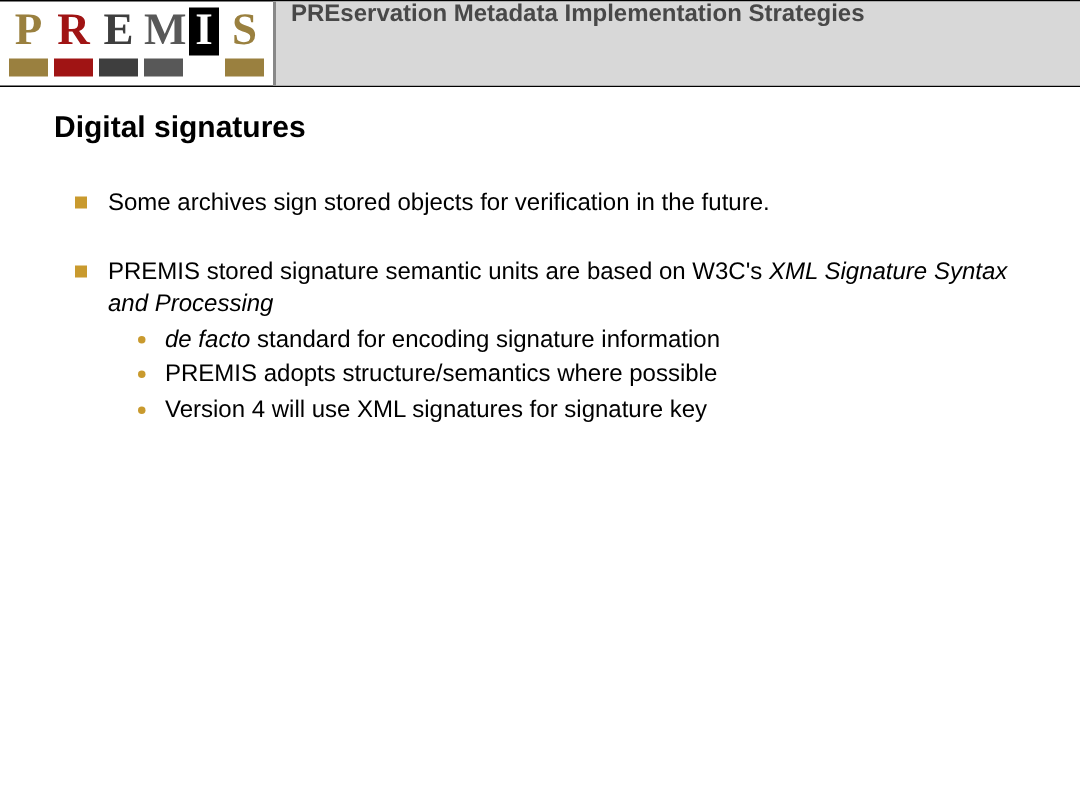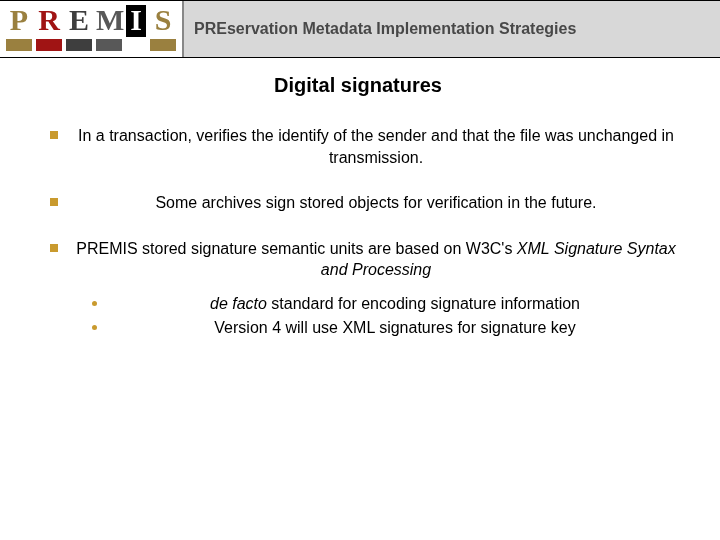--- a/index.html
+++ b/index.html
@@ -49,30 +49,29 @@
   .l-r  { color: #a01414; } .b-r  { background: #a01414; }
   .l-e  { color: #3e3e3e; } .b-e  { background: #3e3e3e; }
   .l-m  { color: #585858; } .b-m  { background: #585858; }
   .l-i  { color: #fff; background:#000; width:20px; } .b-i  { background: #fff; width:20px; }
   .l-s  { color: #9a803f; } .b-s  { background: #9a803f; }
   .header-text-box {
     flex: 1;
     background: #d8d8d8;
     border-left: 2px solid #888;
     display: flex;
-    align-items: center;
+    align-items: flex-start;
     padding-left: 10px;
     font-family: Verdana, sans-serif;
     font-weight: bold;
     font-size: 16px;
     color: #484848;
   }
   .slide-body {
     padding: 10px 40px 0 36px;
-    text-align: center;
   }
   .slide-title {
     font-weight: bold;
     font-size: 20px;
     margin: 6px 0 28px 0;
   }
   ul.top {
     list-style: none;
     padding-left: 14px;
   }
@@ -88,21 +87,21 @@
     position: absolute;
     left: 0;
     top: 6px;
     width: 8px;
     height: 8px;
     background: #c99a2e;
   }
   ul.sub {
     list-style: none;
     padding-left: 20px;
-    margin-top: 12px;
+    margin-top: 2px;
   }
   ul.sub > li {
     position: relative;
     padding-left: 18px;
     margin: 2px 0;
     font-size: 16px;
     line-height: 1.35;
   }
   ul.sub > li::before {
     content: "";
@@ -151,26 +150,24 @@
   <div class="header-text-box">
     <span><b>PRE</b>servation&nbsp;<b>M</b>etadata&nbsp;<b>I</b>mplementation&nbsp;<b>S</b>trategies</span>
   </div>
 </div>
 
 <div class="slide-body">
   <div class="slide-title">Digital signatures</div>
 
   <ul class="top">
     <li>
-      <span>In a transaction, verifies the identify of the sender and that the file was unchanged in transmission.</span>
-    </li>
-    <li>
       <span>Some archives sign stored objects for verification in the future.</span>
     </li>
     <li>
       <span>PREMIS stored signature semantic units are based on W3C's </span><span class="ital">XML Signature Syntax and Processing</span>
       <ul class="sub">
         <li><span class="ital">de facto</span><span> standard for encoding signature information</span></li>
+        <li><span>PREMIS adopts structure/semantics where possible</span></li>
         <li><span>Version 4 will use XML signatures for signature key</span></li>
       </ul>
     </li>
   </ul>
 </div>
 
 </body></html>

